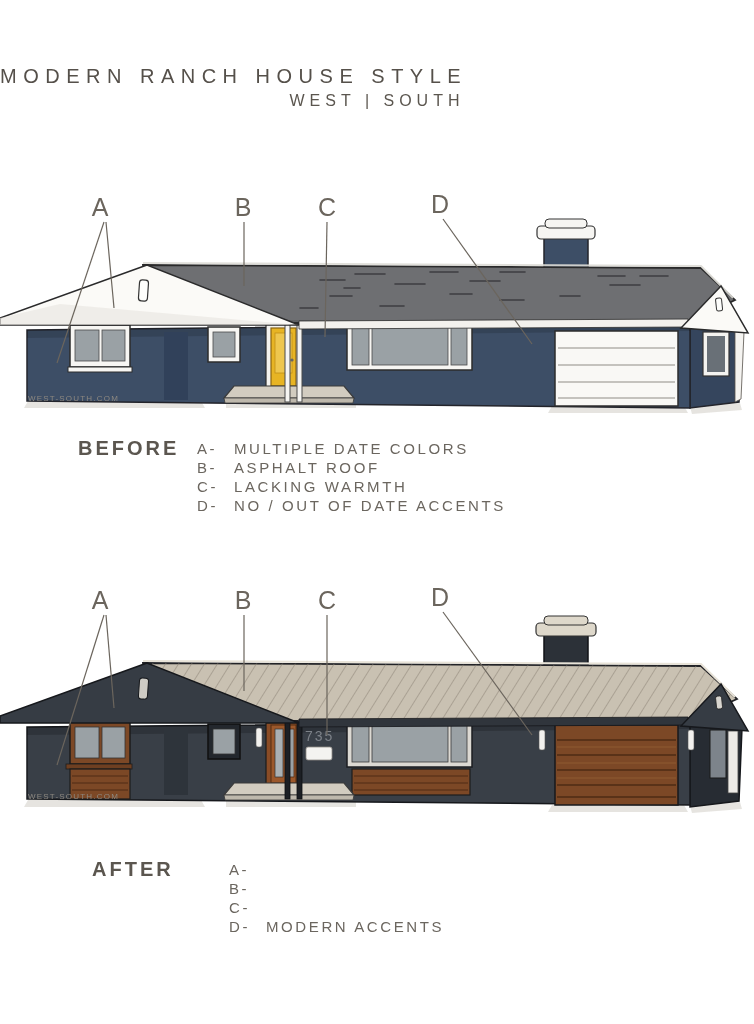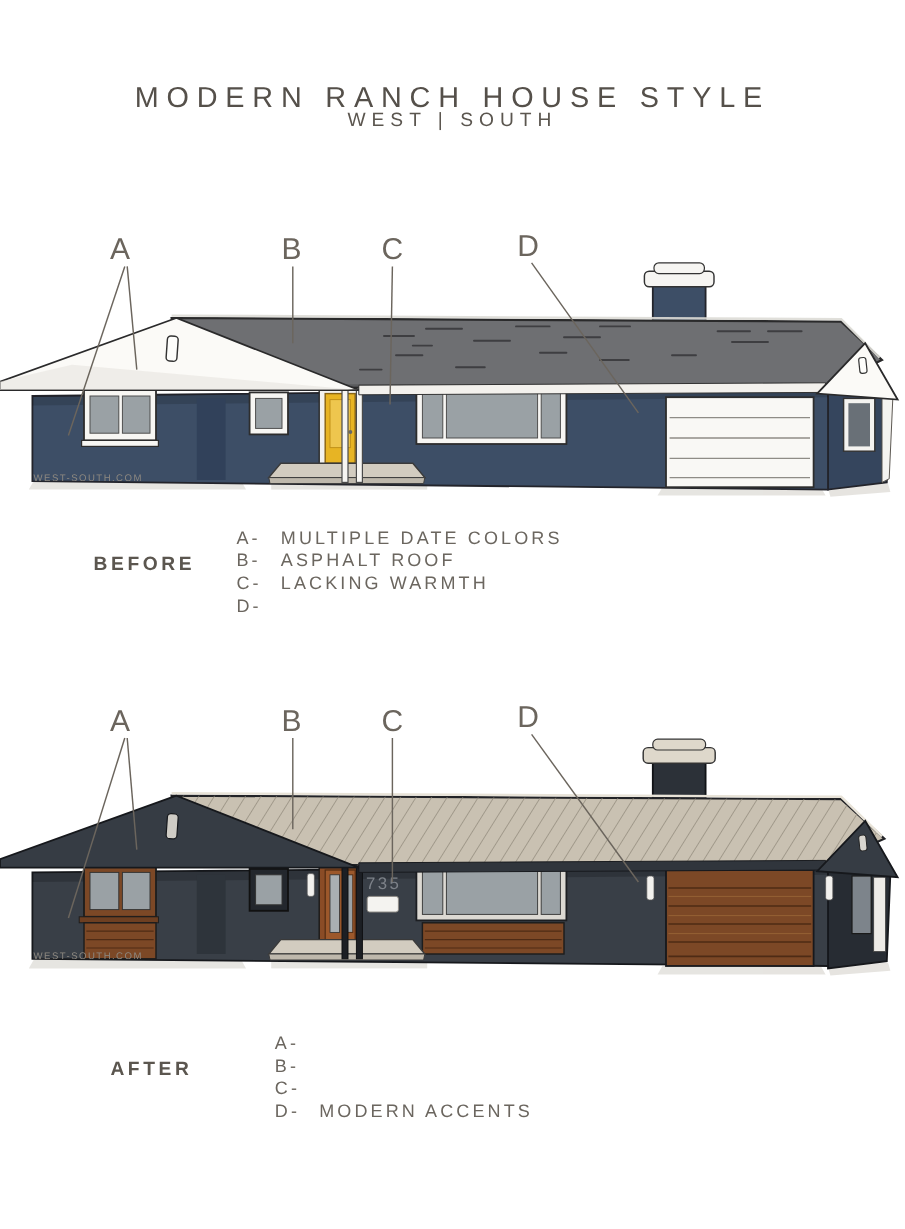--- a/index.html
+++ b/index.html
@@ -1,34 +1,34 @@
 <!DOCTYPE html>
 <html><head>
 <meta charset="utf-8">
 <style>
   html,body{margin:0;padding:0;background:#ffffff;}
   .page{position:relative;width:754px;height:1024px;background:#ffffff;overflow:hidden;
         font-family:"Liberation Sans",sans-serif;}
-  .title{position:absolute;top:52px;left:0;width:754px;text-align:center;
-         font-size:24px;letter-spacing:6.5px;color:#55504a;font-weight:normal;white-space:nowrap;}
+  .title{position:absolute;top:52px;left:0;width:754px;text-align:left;
+         font-size:20px;letter-spacing:6.5px;color:#55504a;font-weight:normal;white-space:nowrap;}
   .subtitle{position:absolute;top:92px;left:0;width:754px;text-align:center;
             font-size:16px;letter-spacing:5px;color:#5b564f;}
   svg.diagram{position:absolute;left:0;display:block;}
   #before-diagram{top:180px;}
   #after-diagram{top:575px;}
   svg text{font-family:"Liberation Sans",sans-serif;}
   .label-letter{font-size:25px;fill:#6b655d;}
   .watermark{font-size:8px;letter-spacing:1.2px;fill:#8d8880;}
   .housenum{font-size:14px;letter-spacing:2px;fill:#7d8289;}
   .callouts{position:absolute;left:0;width:754px;font-size:15px;letter-spacing:2.6px;
             color:#6b665f;line-height:19px;}
   .before-callouts{top:439px;}
   .after-callouts{top:860px;padding-left:32px;}
-  .list-heading{position:absolute;top:0;font-weight:bold;font-size:16px;
-                letter-spacing:3px;color:#5b564f;margin-top:22px;}
+  .list-heading{position:absolute;top:0;font-weight:bold;font-size:20px;
+                letter-spacing:3px;color:#5b564f;}
   .before-callouts .list-heading{left:78px;}
   .after-callouts .list-heading{left:92px;}
   .callouts ul{margin:0 0 0 197px;padding:0;list-style:none;}
   .callouts li{display:flex;}
   .callouts .letter{width:37px;flex:none;}
 </style>
 </head>
 <body>
 
 <div class="page">
@@ -169,20 +169,21 @@
       <li>
           <span class="letter">B-</span>
           <span>ASPHALT ROOF</span>
         </li>
       <li>
           <span class="letter">C-</span>
           <span>LACKING WARMTH</span>
         </li>
       <li>
           <span class="letter">D-</span>
+          <span>NO / OUT OF DATE ACCENTS</span>
         </li>
     </ul>
   </section>
 
   <svg id="after-diagram" class="diagram" width="754" height="255" viewBox="0 0 754 255">
     <defs>
       <pattern id="seams" width="11" height="11" patternUnits="userSpaceOnUse" patternTransform="rotate(32)">
         <line x1="0" y1="0" x2="0" y2="11" stroke="#8e8678" stroke-width="1.1"></line>
       </pattern>
     </defs>

